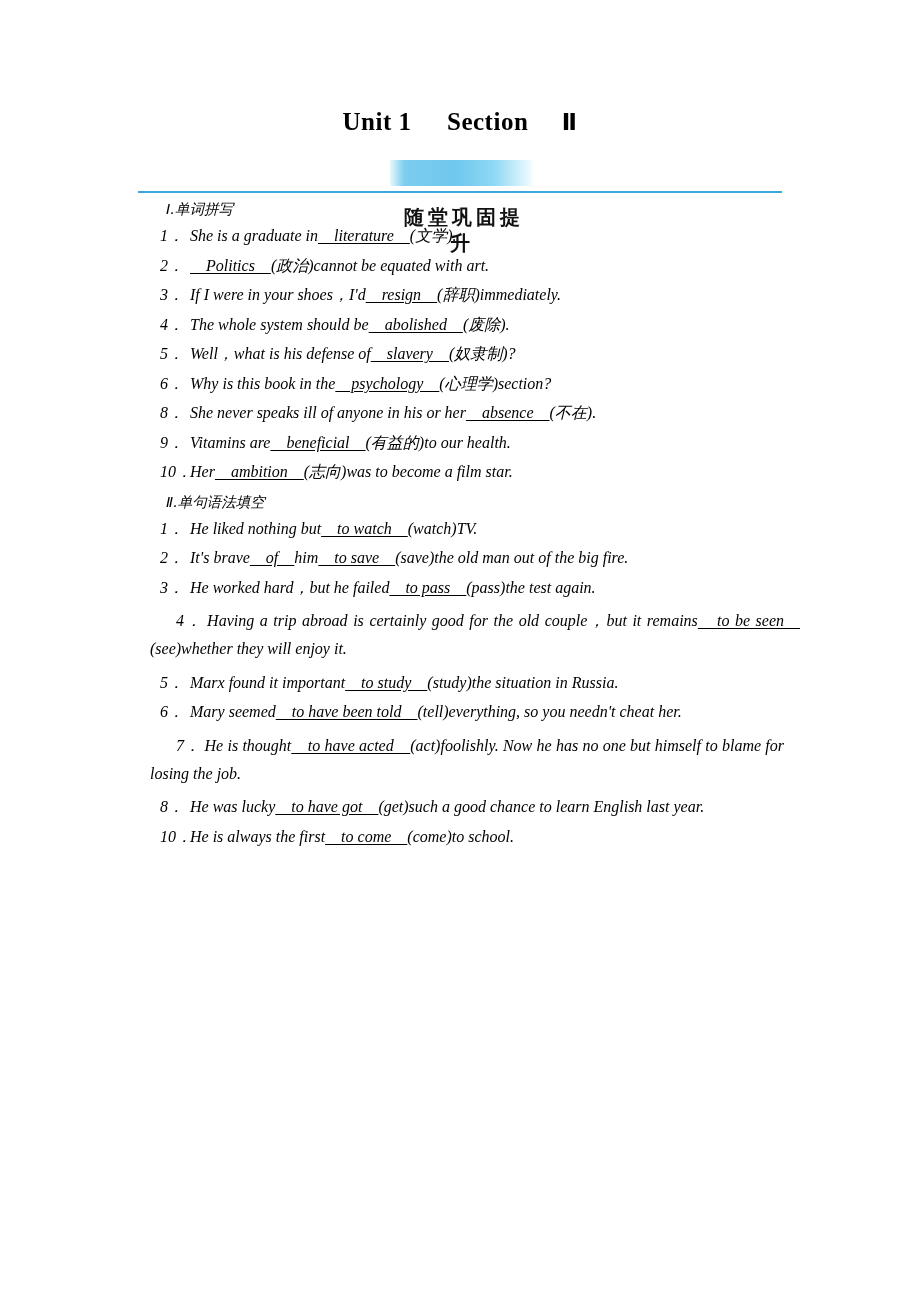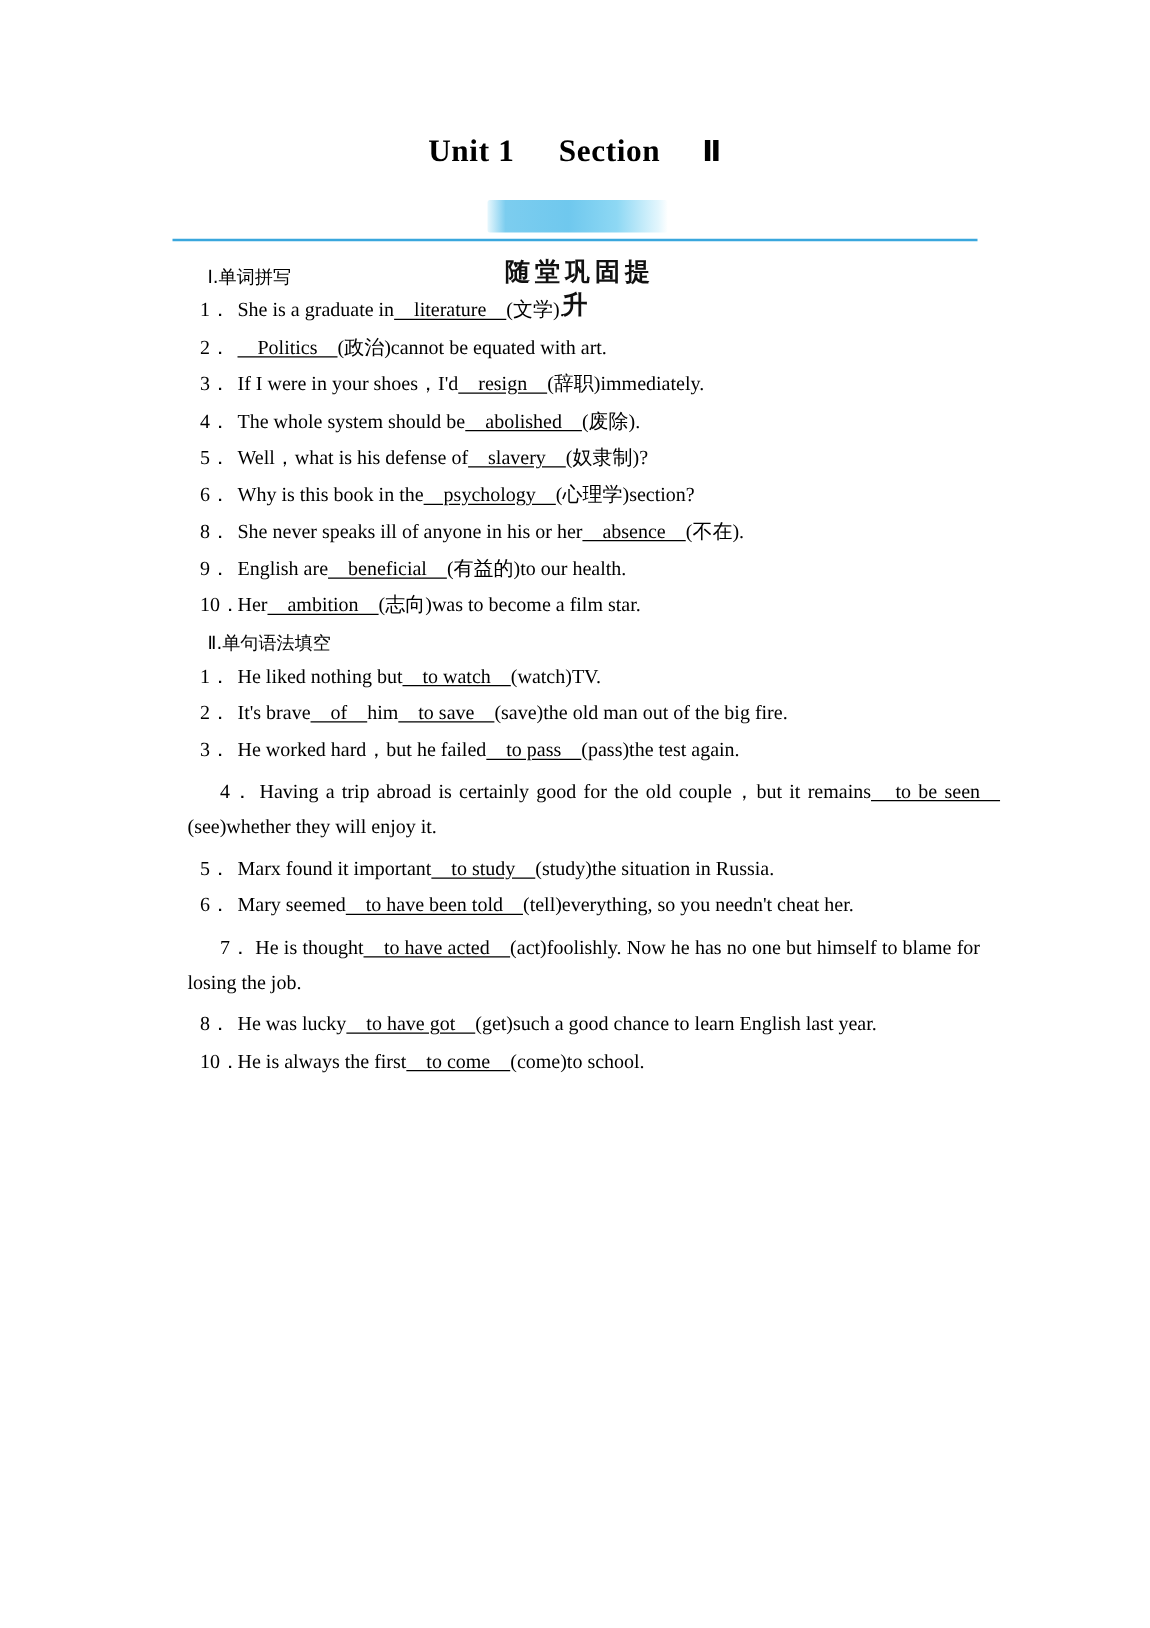--- a/index.html
+++ b/index.html
@@ -90,22 +90,23 @@
     letter-spacing: 4px;
     text-indent: 4px;
     color: #111111;
     margin-top: 44px;
   }
 
   
   .content {
     position: absolute;
     left: 138px;
-    top: 212px;
+    top: 199px;
     width: 646px;
+    font-style: italic;
   }
 
   .sec-head {
     font-family: "DejaVu Sans", sans-serif;
     font-size: 14.5px;
     margin-left: 28px;
     margin-bottom: 7px;
     line-height: 20px;
     white-space: nowrap;
   }
@@ -164,21 +165,21 @@
 
   <div class="content" id="content">
       <div class="sec-head">Ⅰ.单词拼写</div>
       <div class="item"><span class="num">1．</span><span>She is a graduate in</span><span class="blank">　literature　</span><span>(文学).</span></div>
       <div class="item"><span class="num">2．</span><span class="blank">　Politics　</span><span>(政治)cannot be equated with art.</span></div>
       <div class="item"><span class="num">3．</span><span>If I were in your shoes，I'd</span><span class="blank">　resign　</span><span>(辞职)immediately.</span></div>
       <div class="item"><span class="num">4．</span><span>The whole system should be</span><span class="blank">　abolished　</span><span>(废除).</span></div>
       <div class="item"><span class="num">5．</span><span>Well，what is his defense of</span><span class="blank">　slavery　</span><span>(奴隶制)?</span></div>
       <div class="item"><span class="num">6．</span><span>Why is this book in the</span><span class="blank">　psychology　</span><span>(心理学)section?</span></div>
       <div class="item"><span class="num">8．</span><span>She never speaks ill of anyone in his or her</span><span class="blank">　absence　</span><span>(不在).</span></div>
-      <div class="item"><span class="num">9．</span><span>English are</span><span class="blank">　beneficial　</span><span>(有益的)to our health.</span></div>
+      <div class="item"><span class="num">9．</span><span>Vitamins are</span><span class="blank">　beneficial　</span><span>(有益的)to our health.</span></div>
       <div class="item"><span class="num">10．</span><span>Her</span><span class="blank">　ambition　</span><span>(志向)was to become a film star.</span></div>
       <div class="sec-head" style="margin-top: 4px;">Ⅱ.单句语法填空</div>
       <div class="item"><span class="num">1．</span><span>He liked nothing but</span><span class="blank">　to watch　</span><span>(watch)TV.</span></div>
       <div class="item"><span class="num">2．</span><span>It's brave</span><span class="blank">　of　</span><span>him</span><span class="blank">　to save　</span><span>(save)the old man out of the big fire.</span></div>
       <div class="item"><span class="num">3．</span><span>He worked hard，but he failed</span><span class="blank">　to pass　</span><span>(pass)the test again.</span></div>
       <div class="item-just"><span class="num-inline">4．</span><span>Having a trip abroad is certainly good for the old couple，but it remains</span><span class="blank">　to be seen　</span><span>(see)whether they will enjoy it.</span></div>
       <div class="item"><span class="num">5．</span><span>Marx found it important</span><span class="blank">　to study　</span><span>(study)the situation in Russia.</span></div>
       <div class="item"><span class="num">6．</span><span>Mary seemed</span><span class="blank">　to have been told　</span><span>(tell)everything, so you needn't cheat her.</span></div>
       <div class="item-just"><span class="num-inline">7．</span><span>He is thought</span><span class="blank">　to have acted　</span><span>(act)foolishly. Now he has no one but himself to blame for losing the job.</span></div>
       <div class="item"><span class="num">8．</span><span>He was lucky</span><span class="blank">　to have got　</span><span>(get)such a good chance to learn English last year.</span></div>

